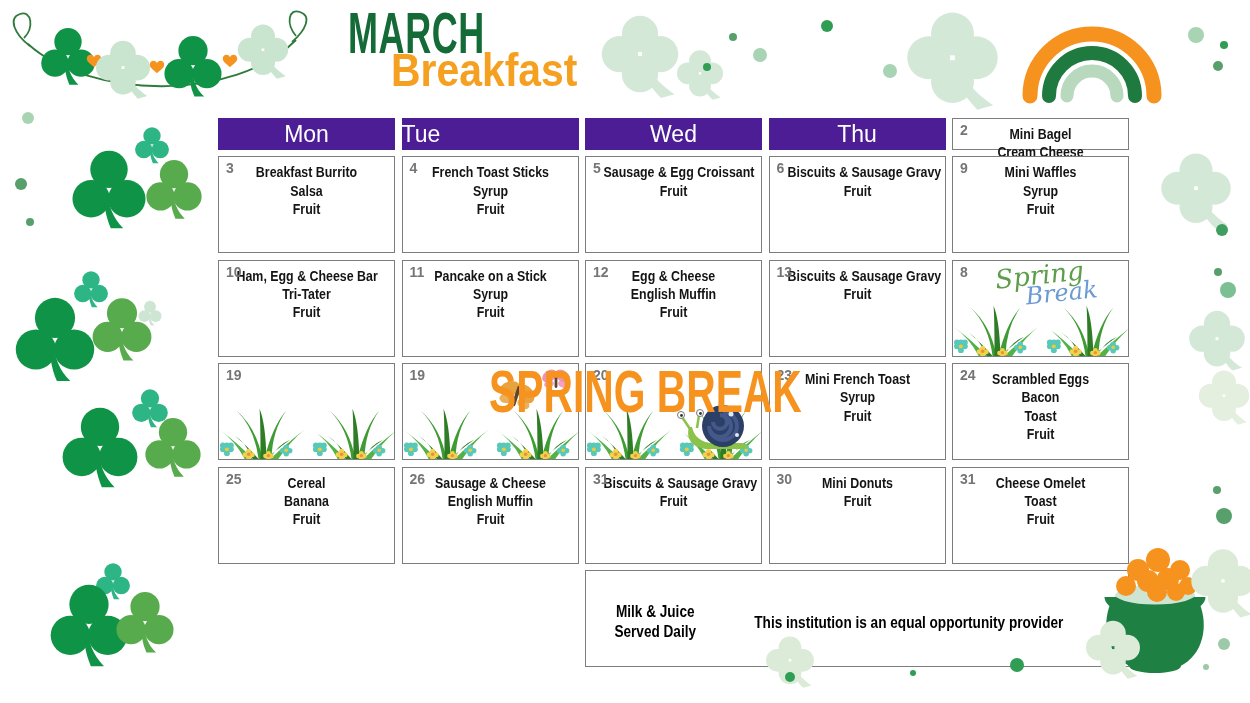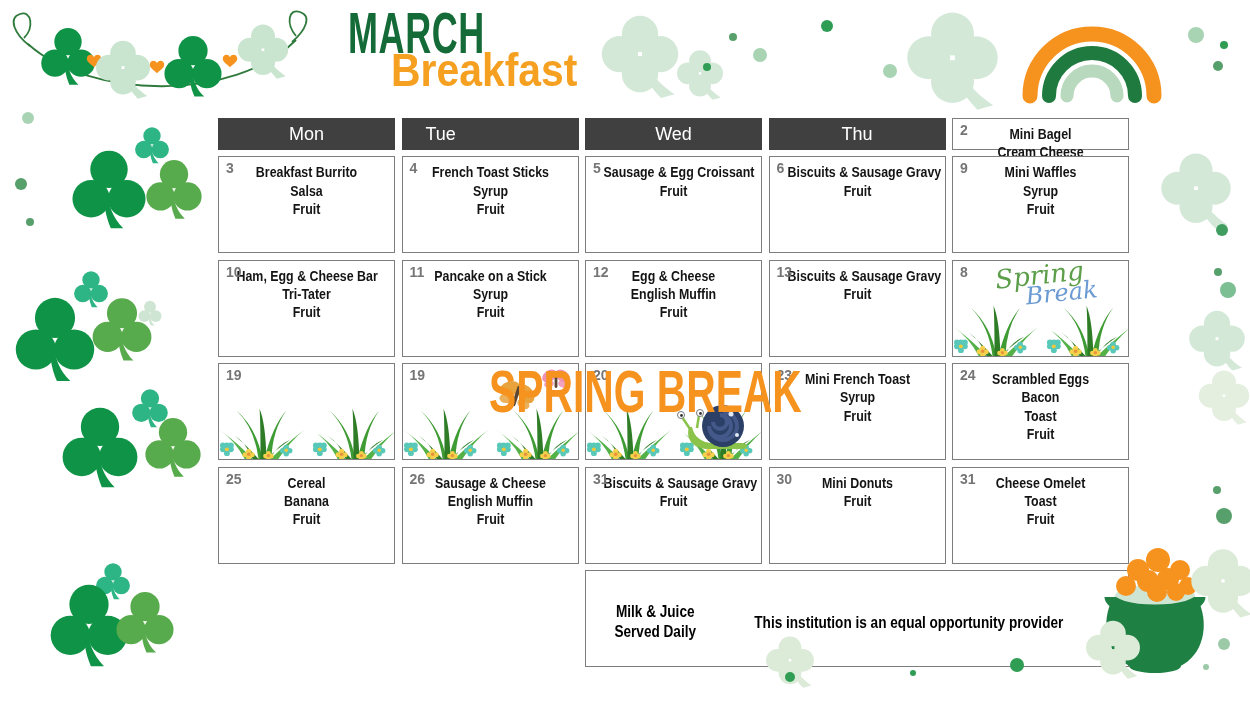--- a/index.html
+++ b/index.html
@@ -6,23 +6,23 @@
   body{width:1250px;height:703px;overflow:hidden;background:#fff;position:relative;
        font-family:"Liberation Sans",sans-serif}
   .deco{position:absolute;left:0;top:0;width:1250px;height:703px;pointer-events:none;z-index:3}
   .title-month{position:absolute;left:348px;top:4px;font-size:58px;font-weight:700;color:#156b38;
        letter-spacing:1px;line-height:1;transform:scaleX(.62);transform-origin:left top;z-index:2}
   .title-sub{position:absolute;left:391px;top:46px;font-size:47px;font-weight:700;color:#f5a020;
        line-height:1;transform:scaleX(.87);transform-origin:left top;z-index:2}
   .grid{position:absolute;left:218px;top:118px;display:grid;z-index:1;
        grid-template-columns:repeat(5,177px);grid-template-rows:32px repeat(5,97px);
        column-gap:6.5px;row-gap:6.4px}
-  .dayhead{background:#404040;color:#fff;font-size:18px;font-weight:500;
+  .dayhead{background:#4c1d95;color:#fff;font-size:23px;font-weight:500;
        display:flex;align-items:center;justify-content:center}
-  .dayhead.alignleft{justify-content:flex-start;padding-left:24px}
+  .dayhead.alignleft{justify-content:flex-start;padding-left:0}
   .cell{border:1.6px solid #7d7d7d;background:#fff;position:relative}
   .cell .date{position:absolute;top:3px;left:7px;font-size:14px;font-weight:600;color:#757575;z-index:5}
   .menu{margin-top:6px;text-align:center;font-weight:700;font-size:15.5px;line-height:1.18;
        color:#141414;white-space:pre;transform:scaleX(.8)}
   .wide{grid-column:3/6;display:flex;align-items:center}
   .milk{width:30%;text-align:center;font-weight:700;font-size:16px;line-height:1.3;white-space:pre;
        margin-top:8px;transform:scaleX(.85)}
   .equal{flex:1;text-align:center;font-weight:700;font-size:16px;white-space:pre;margin-top:9px;
        padding-right:40px;transform:scaleX(.85)}
   .sb-overlay{position:absolute;left:489px;top:362px;z-index:4;font-size:60px;font-weight:700;

